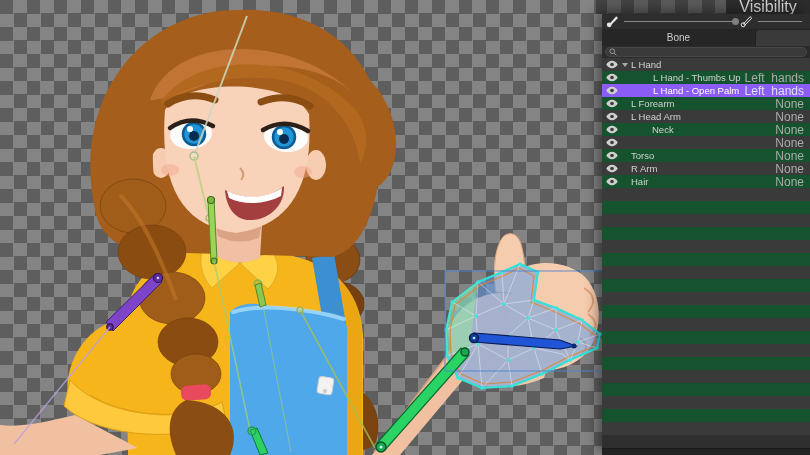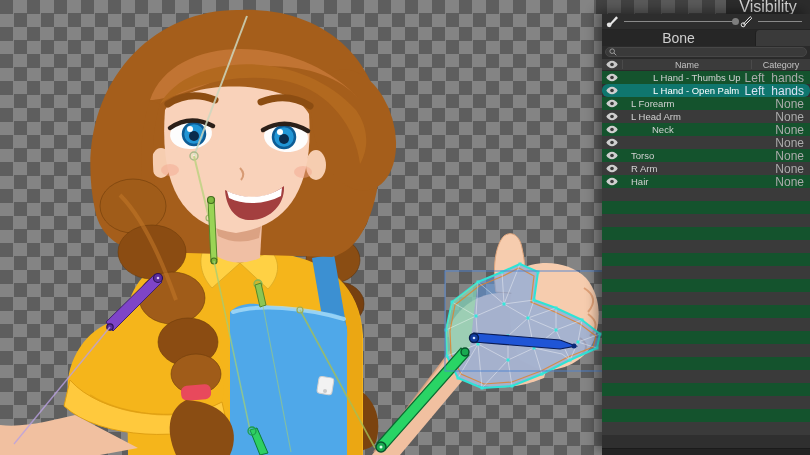--- a/index.html
+++ b/index.html
@@ -10,36 +10,36 @@
   
   #vis-tab{position:absolute;left:726px;top:0;width:84px;height:14px;background:#2c2c2c;
     color:#d8d8d8;font-size:16px;line-height:14px;text-align:center;}
   #panel{position:absolute;left:602px;top:14px;width:208px;height:441px;background:#2f2f2f;
     box-shadow:-6px -4px 10px rgba(0,0,0,.35);display:flex;flex-direction:column;}
   #slider-row{height:16px;background:#2d2d2d;display:flex;align-items:center;padding:0 4px;border-bottom:1px solid #242424;}
   .track{height:1px;background:#8a8a8a;flex:1;margin:0 4px;position:relative;}
   #knob{position:absolute;right:-3px;top:-3px;width:7px;height:7px;border-radius:50%;background:#7e7e7e;}
   .bicon{width:14px;height:13px;flex:0 0 auto;}
   #tab-row{height:16px;display:flex;background:#262626;}
-  #tab-bone{flex:0 0 153px;background:#262626;color:#cfcfcf;font-size:14px;line-height:16px;text-align:center;}
+  #tab-bone{flex:0 0 153px;background:#262626;color:#cfcfcf;font-size:10px;line-height:16px;text-align:center;}
   #tab-rest{flex:1;background:#3a3a3a;border-radius:4px 0 0 0;border-left:1px solid #1f1f1f;}
   #search-strip{height:12px;background:#2b2b2b;display:flex;align-items:center;padding:0 3px;}
   #search-field{flex:1;height:10px;background:#3a3a3a;border:1px solid #474747;border-radius:5px;
     display:flex;align-items:center;padding:0 3px;}
   #search-field input{flex:1;background:transparent;border:0;outline:0;color:#ccc;font-size:8px;height:8px;padding:0;}
   #thead{height:13px;background:#3b3b3b;border-top:1px solid #2a2a2a;border-bottom:1px solid #2a2a2a;
     display:flex;align-items:center;font-size:9px;color:#c2c2c2;}
   .col-eye{flex:0 0 20px;display:flex;justify-content:center;align-items:center;}
   .col-name{flex:1;text-align:center;position:relative;}
   .col-cat{flex:0 0 58px;text-align:center;}
   .vsep{width:1px;height:9px;background:#4a4a4a;}
   #rows{flex:1;display:flex;flex-direction:column;overflow:hidden;}
   .row{height:13px;display:flex;align-items:center;font-size:9.5px;color:#d2d2d2;flex:0 0 13px;}
   .row.even{background:#3a3a3a;} .row.odd{background:#14532d;}
-  .row.selected{background:#0f766e;color:#fff;border-radius:6px;}
+  .row.selected{background:#8b5cf6;color:#fff;}
   .row .rname{flex:1;white-space:nowrap;overflow:hidden;}
   .row .rcat{flex:0 0 64px;text-align:right;padding-right:6px;color:#ababab;font-size:12px;}
   .row.selected .rcat{color:#d9e2f2;}
   .fold{width:0;height:0;border-left:3.5px solid transparent;border-right:3.5px solid transparent;
     border-top:4.5px solid #a9a9a9;margin-right:3px;flex:0 0 auto;}
   .eyewrap{flex:0 0 20px;display:flex;justify-content:center;align-items:center;}
   #bottom-strip{height:7px;background:#232323;border-top:1px solid #1b1b1b;}
   #shadow-strip{position:absolute;left:596px;top:0;width:130px;height:14px;background:rgba(15,15,15,.35);}
 </style>
 </head>
@@ -249,34 +249,33 @@
     <div id="search-strip">
       <div id="search-field">
         <svg width="8" height="8" viewBox="0 0 8 8">
           <circle cx="3.2" cy="3.2" r="2.3" fill="none" stroke="#9a9a9a" stroke-width="1"></circle>
           <line x1="5" y1="5" x2="7.3" y2="7.3" stroke="#9a9a9a" stroke-width="1"></line>
         </svg>
         <input placeholder="" style="">
       </div>
     </div>
 
-    <div id="thead">
-      <div class="col-eye">
-        <svg width="12" height="9" viewBox="0 0 12 9">
-          <path d="M6 .8C3.4.8 1.3 2.6.3 4.5c1 1.9 3.1 3.7 5.7 3.7s4.7-1.8 5.7-3.7C10.7 2.6 8.6.8 6 .8z" fill="#c8c8c8"></path>
-          <circle cx="6" cy="4.5" r="1.8" fill="#3b3b3b"></circle>
-        </svg>
-      </div>
-      <div class="vsep"></div>
-      <div class="col-name">Name</div>
-      <div class="vsep"></div>
-      <div class="col-cat">Category</div>
-    </div>
 
     <div id="rows">
+        <div class="row even">
+      <span class="eyewrap">
+        <svg width="12" height="9" viewBox="0 0 12 9">
+          <path d="M6 .8C3.4.8 1.3 2.6.3 4.5c1 1.9 3.1 3.7 5.7 3.7s4.7-1.8 5.7-3.7C10.7 2.6 8.6.8 6 .8z" fill="#cfcfcf"></path>
+          <circle cx="6" cy="4.5" r="1.8" fill="#3b3b3b"></circle>
+        </svg>
+      </span>
+      <span class="fold"></span>
+      <span class="rname" style="padding-left: 0px;">L Hand</span>
+      <span class="rcat"></span>
+    </div>
         <div class="row odd">
       <span class="eyewrap">
         <svg width="12" height="9" viewBox="0 0 12 9">
           <path d="M6 .8C3.4.8 1.3 2.6.3 4.5c1 1.9 3.1 3.7 5.7 3.7s4.7-1.8 5.7-3.7C10.7 2.6 8.6.8 6 .8z" fill="#cfcfcf"></path>
           <circle cx="6" cy="4.5" r="1.8" fill="#3b3b3b"></circle>
         </svg>
       </span>
       <span class="fold" style="visibility: hidden;"></span>
       <span class="rname" style="padding-left: 22px;">L Hand - Thumbs Up</span>
       <span class="rcat">Left_hands</span>

